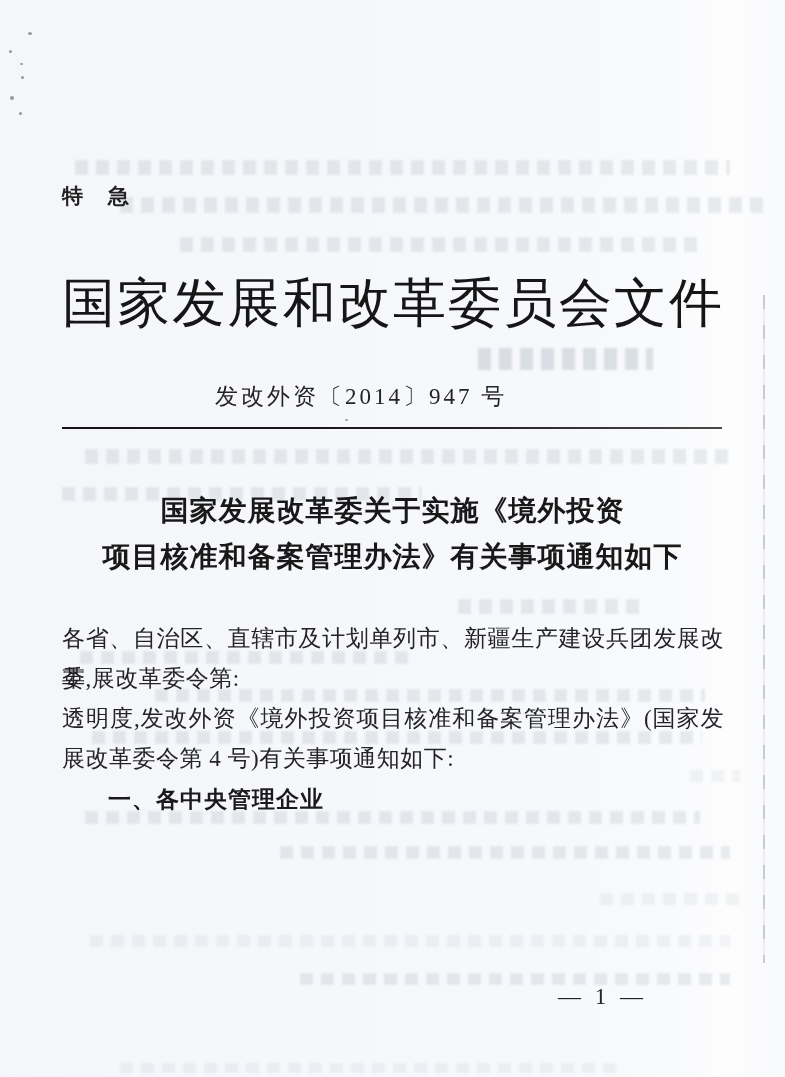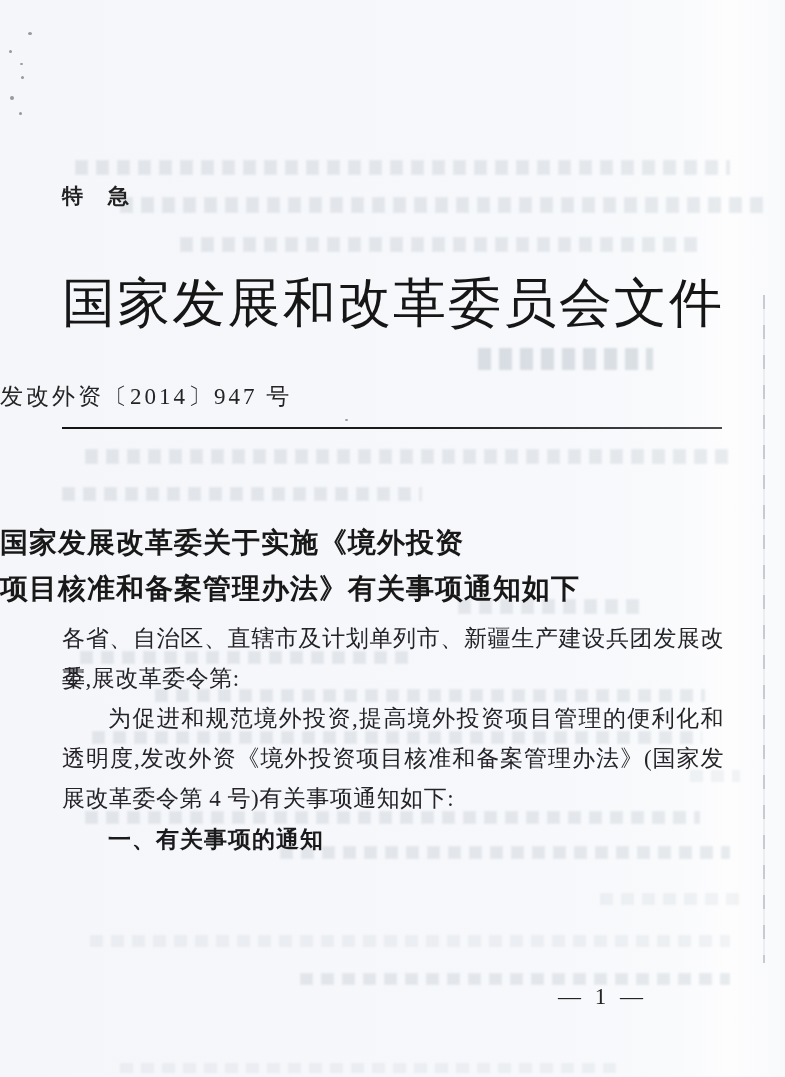--- a/index.html
+++ b/index.html
@@ -75,45 +75,44 @@
     text-align-last: justify;
     color: #161616;
     letter-spacing: 0;
     margin-top: 24px;
   }
   .doc-number {
     position: absolute;
     left: 0;
     top: 381px;
     width: 722px;
-    text-align: left;
+    text-align: center;
     font-size: 23px;
     letter-spacing: 3px;
     color: #242424;
   }
   .rule {
     position: absolute;
     left: 62px;
     top: 427px;
     width: 660px;
     height: 2px;
     background: linear-gradient(90deg, #141414 0%, #1c1c1c 55%, #4a4a4a 100%);
   }
   .subject-title {
     position: absolute;
     left: 0;
     top: 488px;
     width: 785px;
-    text-align: left;
+    text-align: center;
     font-weight: 700;
     font-size: 28px;
     line-height: 46px;
     letter-spacing: 1px;
     color: #181818;
-    margin-top: 32px;
   }
   .body-block {
     position: absolute;
     left: 62px;
     top: 619px;
     width: 662px;
   }
   .body-line {
     height: 40px;
     line-height: 40px;
@@ -186,21 +185,20 @@
   <div class="rule"></div>
 
   <div class="subject-title">
     <div>国家发展改革委关于实施《境外投资</div>
     <div>项目核准和备案管理办法》有关事项通知如下</div>
   </div>
 
   <div class="body-block">
     <div class="body-line fill">各省、自治区、直辖市及计划单列市、新疆生产建设兵团发展改革</div>
     <div class="body-line">委,展改革委令第:</div>
-    <div class="body-line indent fill">为促进和规范境外投资,提高境外投资项目管理的便利化和</div>
     <div class="body-line fill">透明度,发改外资《境外投资项目核准和备案管理办法》(国家发</div>
     <div class="body-line">展改革委令第 4 号)有关事项通知如下:</div>
-    <div class="body-line indent heading">一、有关事项的通知</div>
+    <div class="body-line indent heading">一、各中央管理企业</div>
   </div>
 
   <div class="page-number">— 1 —</div>
 
 </div>
 
 </body></html>

